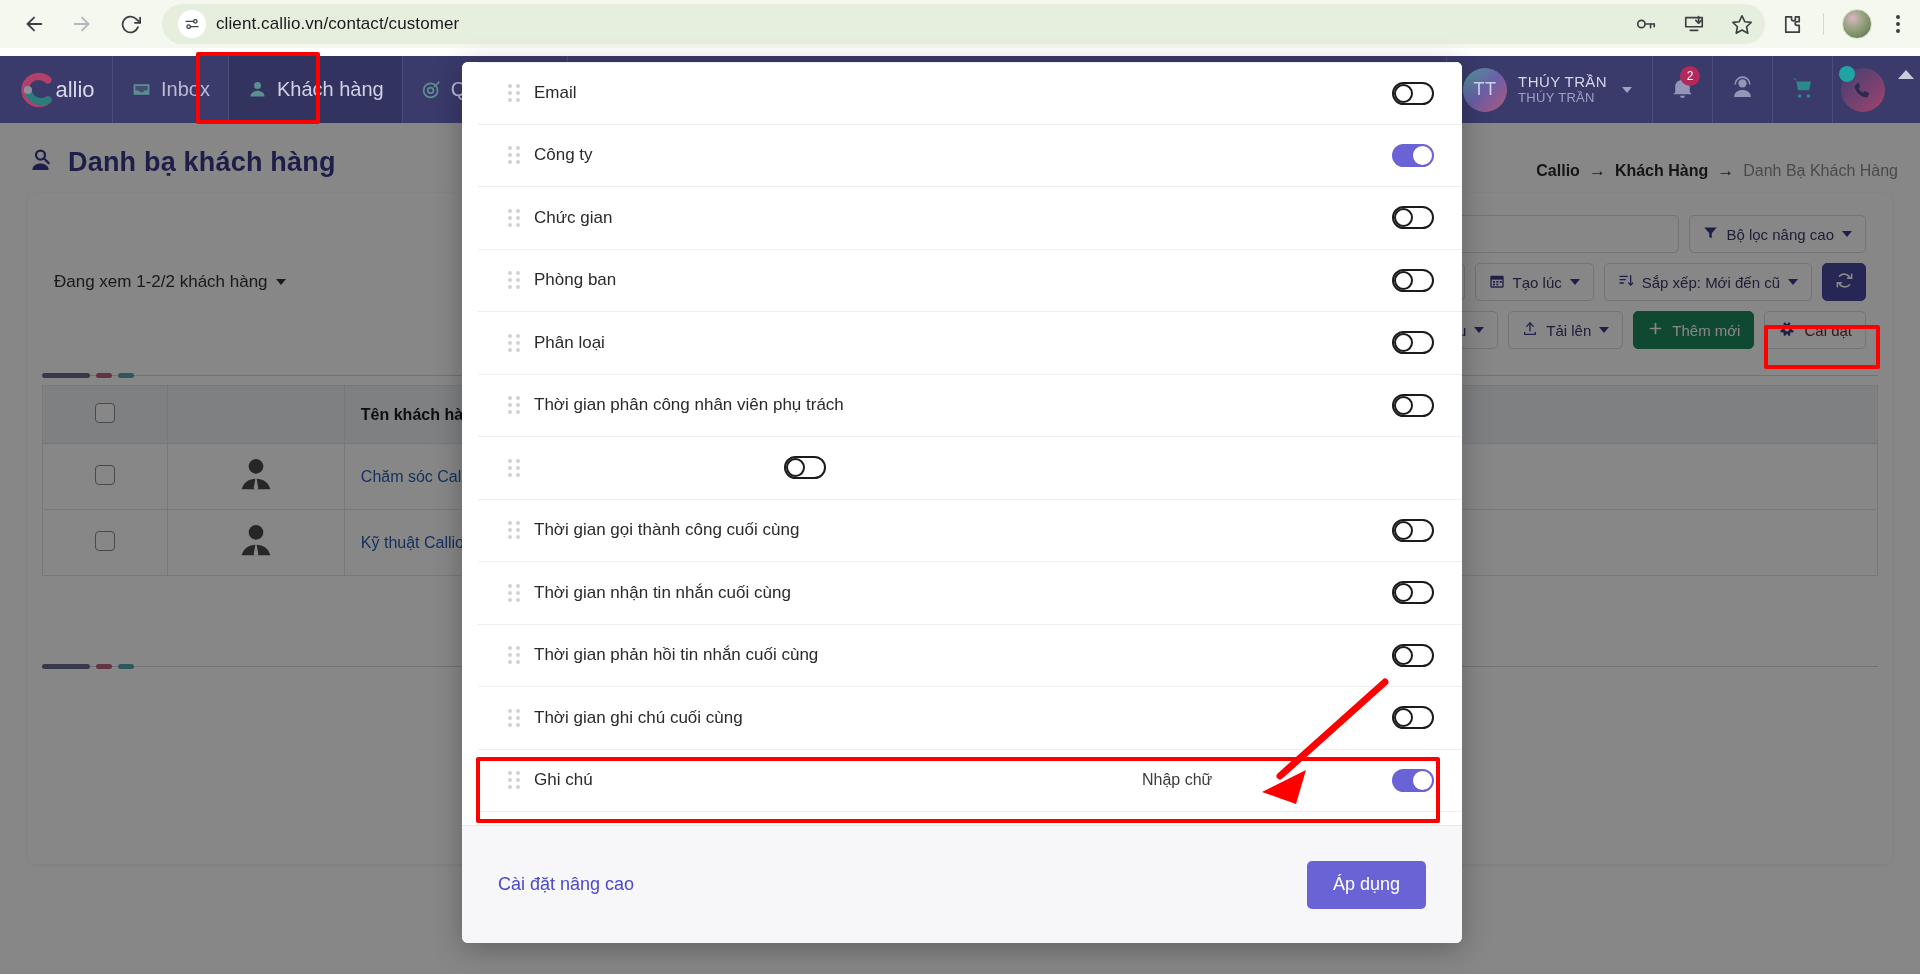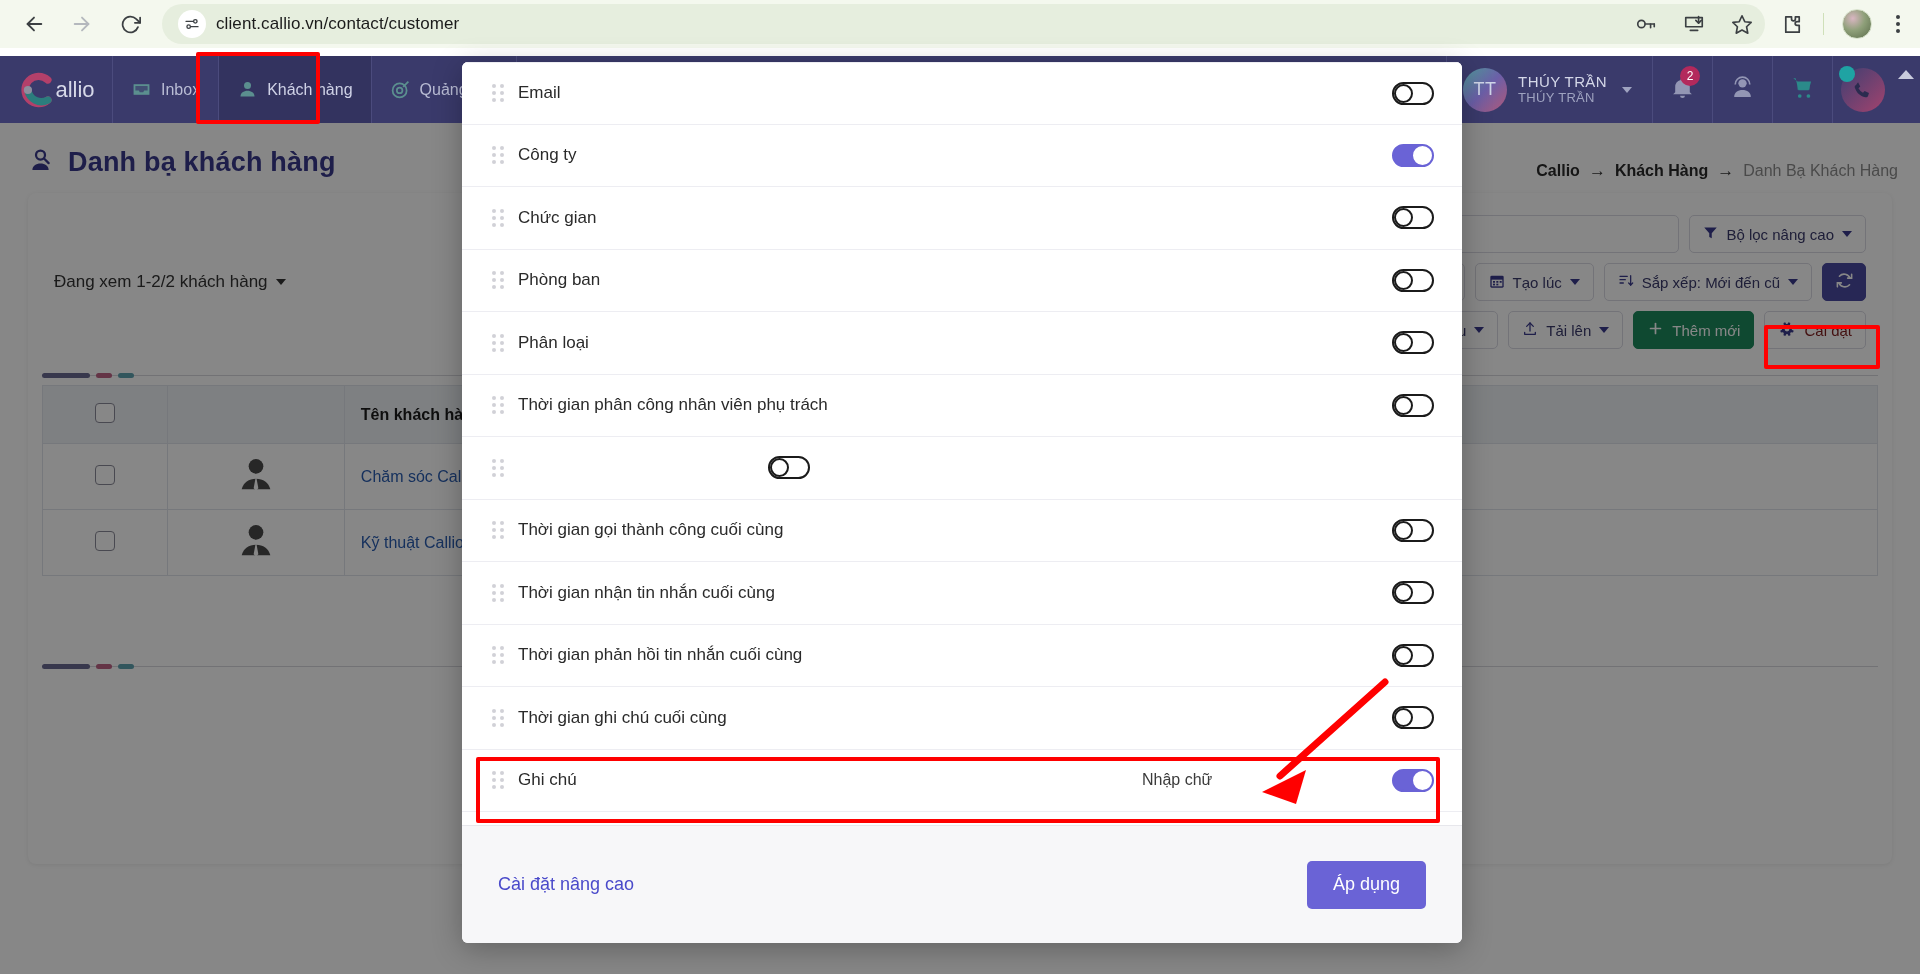--- a/index.html
+++ b/index.html
@@ -50,21 +50,21 @@
     position: absolute; top: 56px; left: 0; width: 1920px; height: 67px;
     background: #3a3a6b; display: flex; align-items: stretch;
   }
   .logo-cell {
     width: 113px; display: flex; align-items: center; justify-content: center;
     border-right: 1px solid #4b4b7d;
   }
   .logo-wrap { display: flex; align-items: center; }
   .nav-item {
     display: flex; align-items: center; gap: 9px;
-    padding: 0 18px; color: #b9bcd4; font-size: 16px;
+    padding: 0 18px; color: #b9bcd4; font-size: 20px;
     border-right: 1px solid #4b4b7d; cursor: pointer;
     white-space: nowrap;
   }
   .nav-item.active { background: #33335f; color: #cfd2e6; }
   .nav-icon { display: flex; align-items: center; color: #5b8f8f; }
   .app-header-spacer { flex: 1; }
   .hdr-right { display: flex; align-items: stretch; }
   .user-cell {
     display: flex; align-items: center; gap: 11px; padding: 0 20px 0 16px;
     border-left: 1px solid #4b4b7d; cursor: pointer;
@@ -141,21 +141,21 @@
   .hrule { position:absolute; left:14px; right:14px; height:1px; background:#d8d8de; }
 
   
   .modal {
     position:absolute; z-index: 60;
     left: 462px; top: 62px; width: 1000px; height: 881px;
     background:#fff; border-radius: 6px;
     box-shadow: 0 6px 30px rgba(0,0,0,.28);
     display:flex; flex-direction:column; overflow:hidden;
   }
-  .modal-list { flex:1; overflow:hidden; position:relative; background:#fff; }
+  .modal-list { flex:1; overflow:hidden; position:relative; background:#fff;padding-left:16px; }
   .opt-row {
     height: 62.5px; border-bottom: 1px solid #ededf2;
     display:flex; align-items:center; padding: 0 28px 0 30px; position:relative;
   }
   .opt-row:first-child { border-top: 1px solid #ededf2; }
   .drag-dots { display:grid; grid-template-columns: repeat(2, 4px); gap:3px 4px; margin-right:14px; opacity:.45; }
   .drag-dots i { width:4px;height:4px;border-radius:50%;background:#9a9aa8; display:block;}
   .opt-label { font-size:17px; color:#2a2a2a; flex: 1; }
   .opt-sub { font-size:16px; color:#3b3b3b; width: 250px; text-align:left; }
   .switch {

